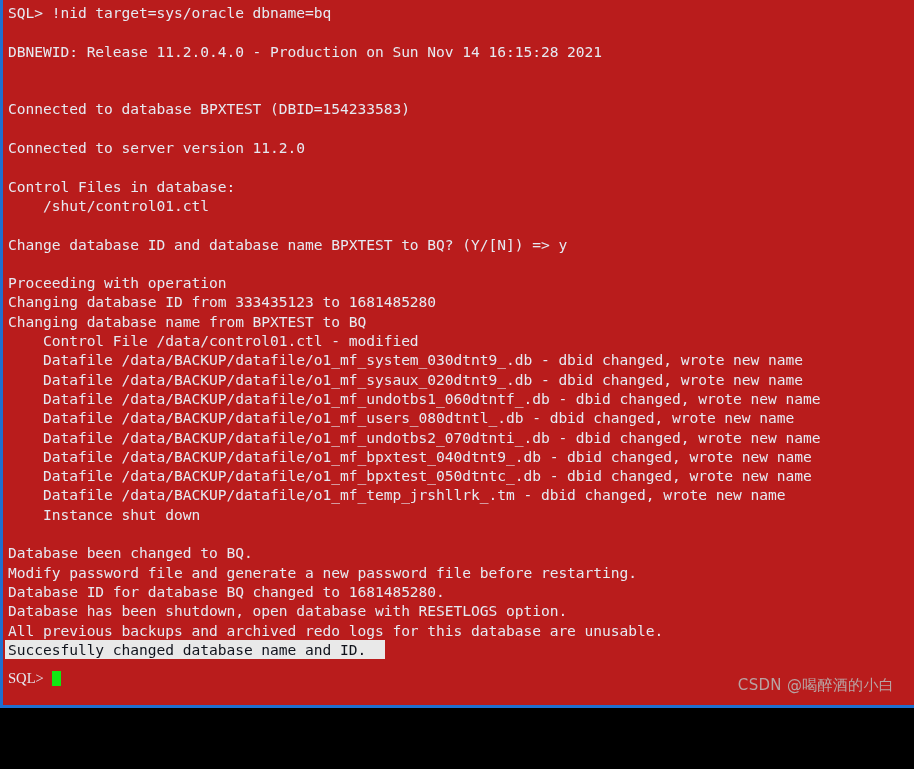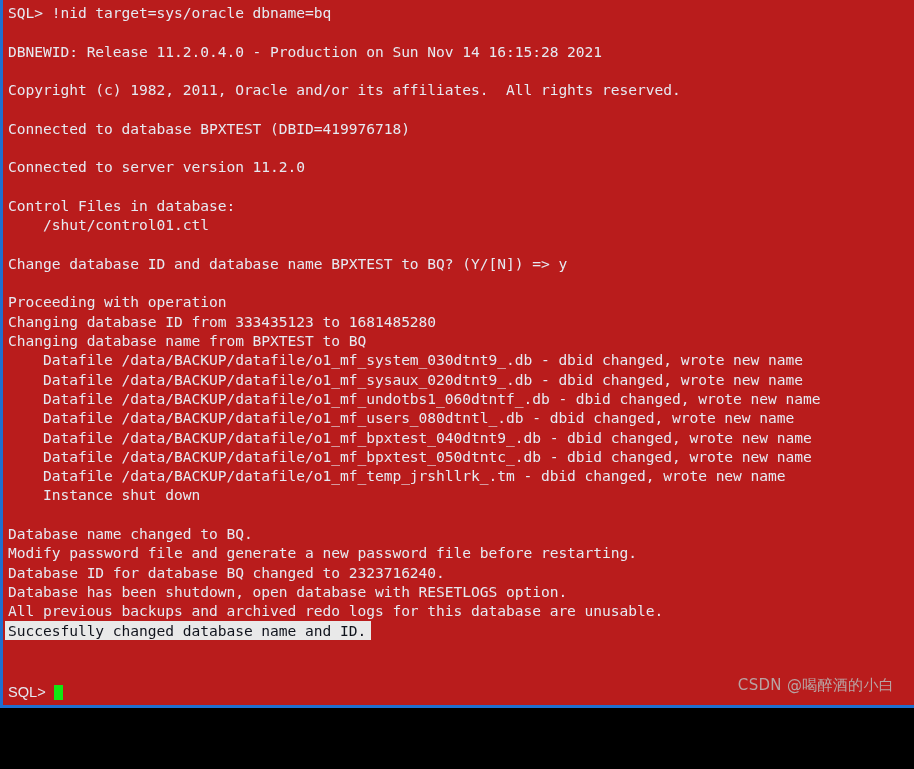--- a/index.html
+++ b/index.html
@@ -41,31 +41,31 @@
     padding-left: 3px;
   }
   .line.blank {
     color: transparent;
   }
   .line.highlight {
     display: inline-block;
     background: #e9e9e9;
     color: #10131c;
     padding-left: 3px;
-    padding-right: 5px;
+    padding-right: 19px;
   }
   .hl-wrap {
     height: 19.3px;
     line-height: 19.3px;
   }
   .promptline {
     position: absolute;
     left: 5px;
-    bottom: 3px;
-    font-family: Liberation Sans, sans-serif;
+    bottom: 17px;
+    font-family: Liberation Serif, serif;
     font-size: 14.6px;
     line-height: 19px;
     color: #e6eaf2;
     white-space: pre;
     display: flex;
     align-items: center;
   }
   .cursor {
     display: inline-block;
     width: 9px;
@@ -89,46 +89,47 @@
 </style>
 </head>
 <body>
 
 <div id="terminal">
   <div class="screen" id="screen">
       <div class="line">SQL&gt; !nid target=sys/oracle dbname=bq</div>
       <div class="line blank"></div>
       <div class="line">DBNEWID: Release 11.2.0.4.0 - Production on Sun Nov 14 16:15:28 2021</div>
       <div class="line blank"></div>
-      <div class="line">Copyright (c) 1982, 2011, Oracle and/or its affiliates.  All rights reserved.</div>
       <div class="line blank"></div>
-      <div class="line">Connected to database BPXTEST (DBID=419976718)</div>
+      <div class="line">Connected to database BPXTEST (DBID=154233583)</div>
       <div class="line blank"></div>
       <div class="line">Connected to server version 11.2.0</div>
       <div class="line blank"></div>
       <div class="line">Control Files in database:</div>
       <div class="line">    /shut/control01.ctl</div>
       <div class="line blank"></div>
       <div class="line">Change database ID and database name BPXTEST to BQ? (Y/[N]) =&gt; y</div>
       <div class="line blank"></div>
       <div class="line">Proceeding with operation</div>
       <div class="line">Changing database ID from 333435123 to 1681485280</div>
       <div class="line">Changing database name from BPXTEST to BQ</div>
+      <div class="line">    Control File /data/control01.ctl - modified</div>
       <div class="line">    Datafile /data/BACKUP/datafile/o1_mf_system_030dtnt9_.db - dbid changed, wrote new name</div>
       <div class="line">    Datafile /data/BACKUP/datafile/o1_mf_sysaux_020dtnt9_.db - dbid changed, wrote new name</div>
       <div class="line">    Datafile /data/BACKUP/datafile/o1_mf_undotbs1_060dtntf_.db - dbid changed, wrote new name</div>
       <div class="line">    Datafile /data/BACKUP/datafile/o1_mf_users_080dtntl_.db - dbid changed, wrote new name</div>
+      <div class="line">    Datafile /data/BACKUP/datafile/o1_mf_undotbs2_070dtnti_.db - dbid changed, wrote new name</div>
       <div class="line">    Datafile /data/BACKUP/datafile/o1_mf_bpxtest_040dtnt9_.db - dbid changed, wrote new name</div>
       <div class="line">    Datafile /data/BACKUP/datafile/o1_mf_bpxtest_050dtntc_.db - dbid changed, wrote new name</div>
       <div class="line">    Datafile /data/BACKUP/datafile/o1_mf_temp_jrshllrk_.tm - dbid changed, wrote new name</div>
       <div class="line">    Instance shut down</div>
       <div class="line blank"></div>
-      <div class="line">Database name changed to BQ.</div>
+      <div class="line">Database been changed to BQ.</div>
       <div class="line">Modify password file and generate a new password file before restarting.</div>
-      <div class="line">Database ID for database BQ changed to 2323716240.</div>
+      <div class="line">Database ID for database BQ changed to 1681485280.</div>
       <div class="line">Database has been shutdown, open database with RESETLOGS option.</div>
       <div class="line">All previous backups and archived redo logs for this database are unusable.</div>
       <div class="hl-wrap"><span class="line highlight">Succesfully changed database name and ID.</span></div>
     </div>
 
   <div class="promptline">
     <span>SQL&gt;</span><span class="cursor"></span>
   </div>
 
   <div class="watermark">CSDN @喝醉酒的小白</div>

